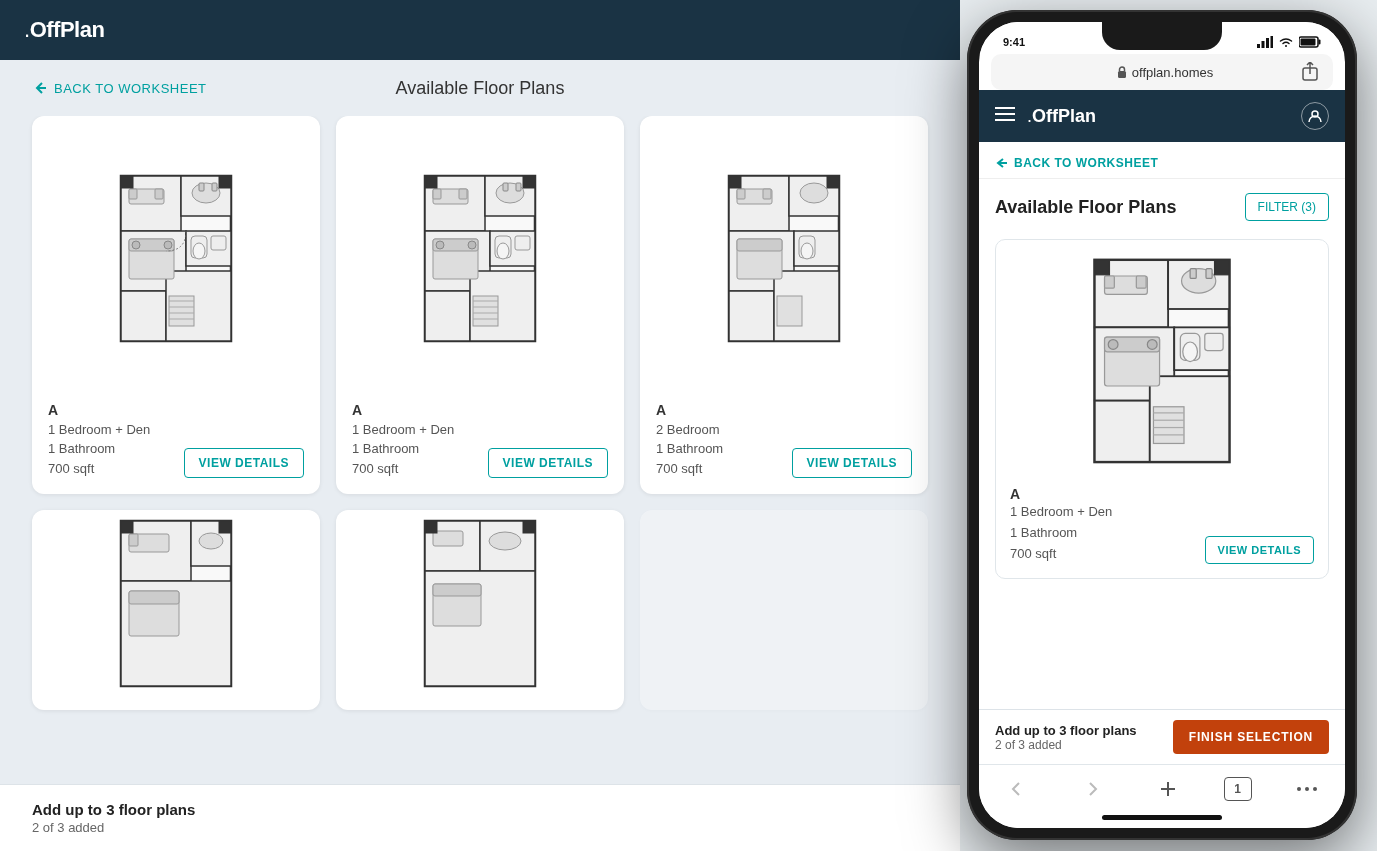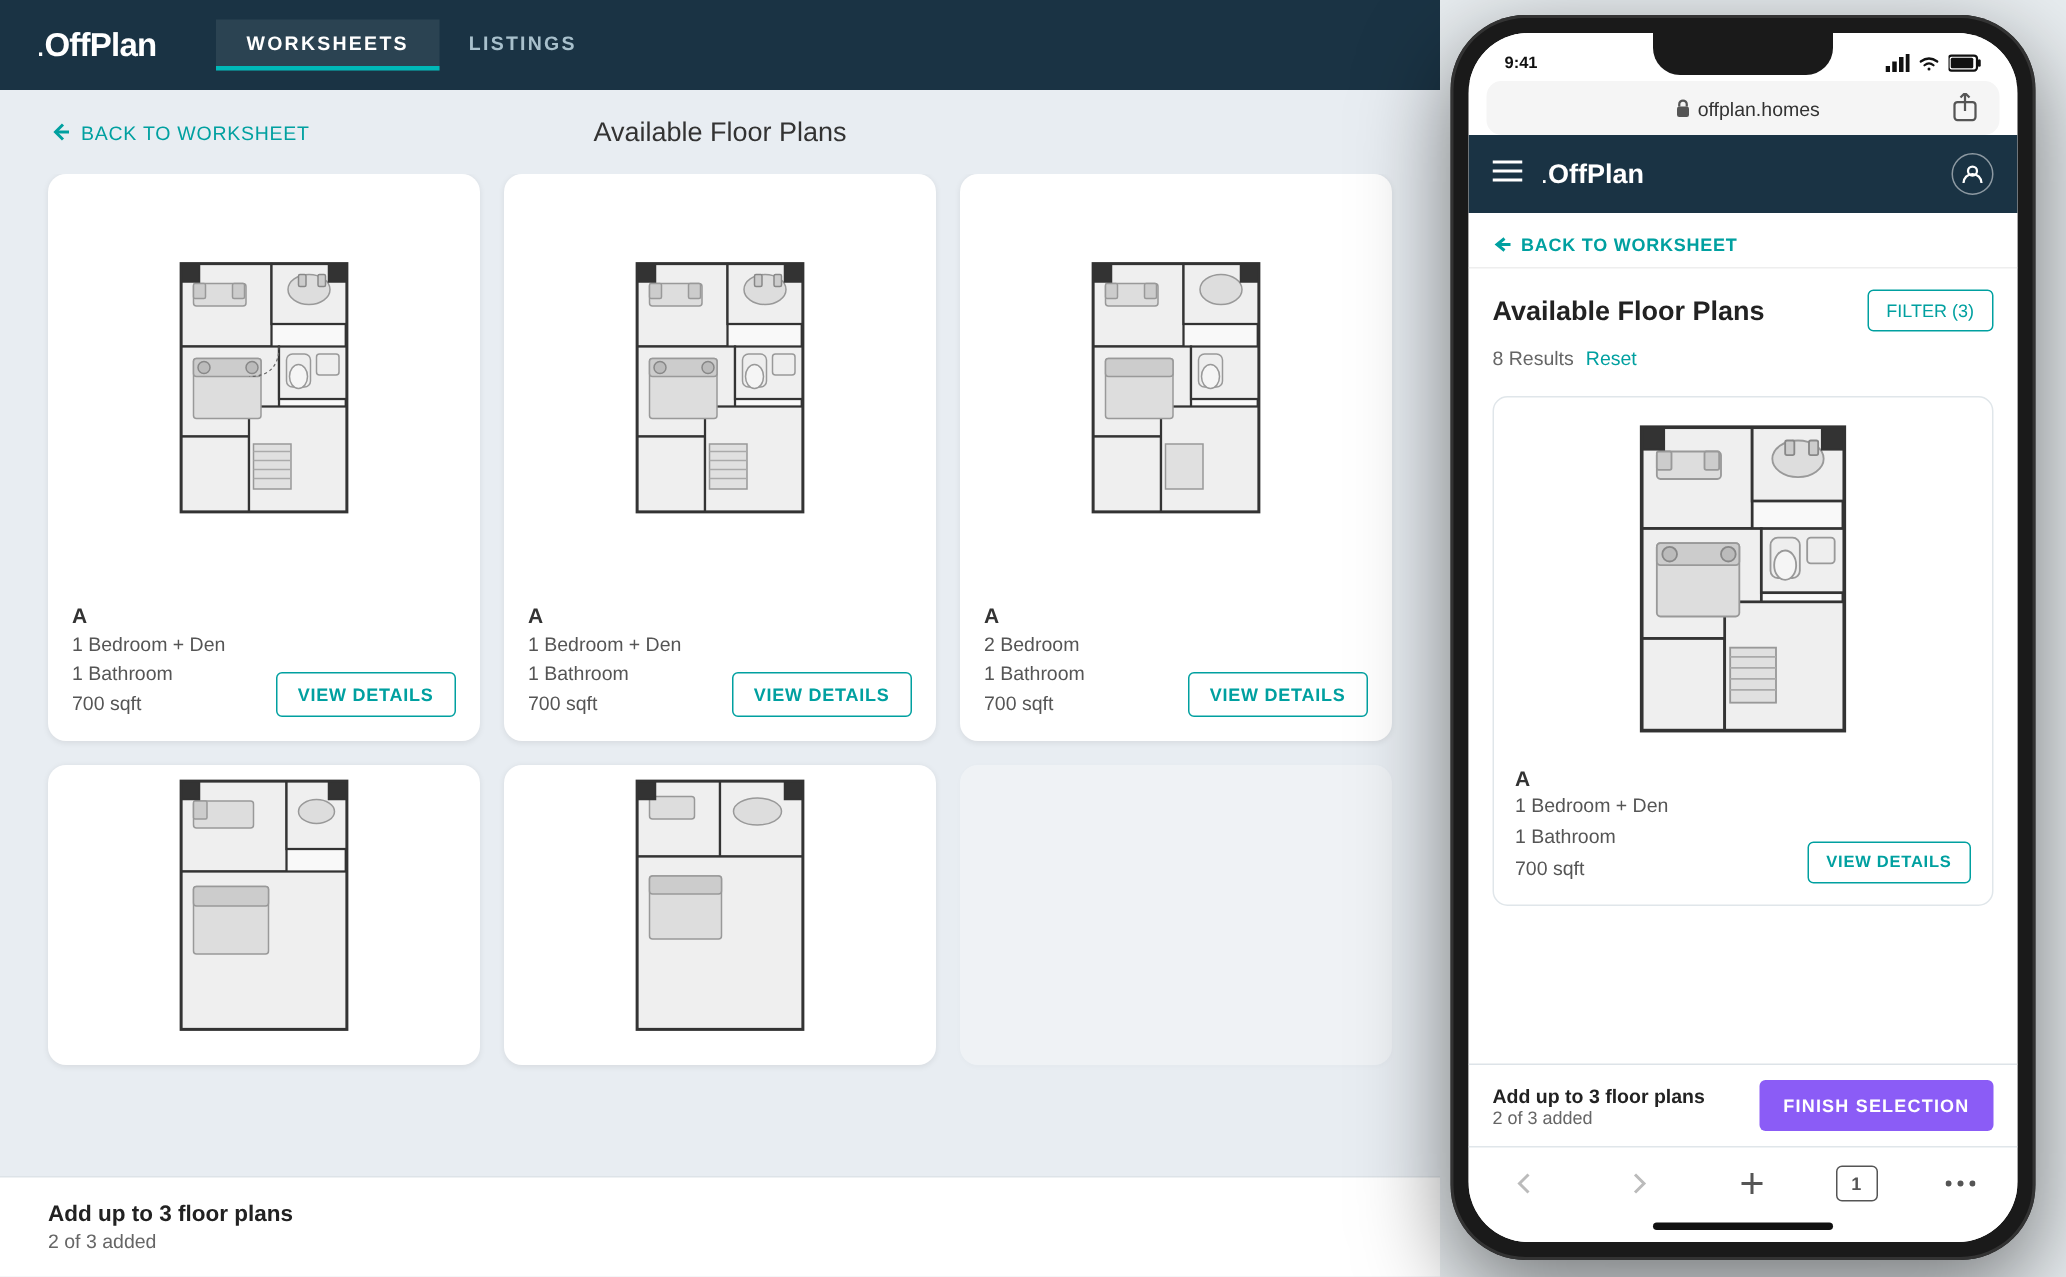--- a/index.html
+++ b/index.html
@@ -432,21 +432,21 @@
       font-weight: 600;
       color: #222;
     }
 
     .phone-added-text {
       font-size: 12px;
       color: #666;
     }
 
     .finish-btn {
-      background: #8b5cf6;
+      background: #c2410c;
       color: white;
       border: none;
       padding: 10px 16px;
       font-size: 12px;
       font-weight: 700;
       letter-spacing: 0.8px;
       border-radius: 4px;
       cursor: pointer;
       text-transform: uppercase;
     }
@@ -490,24 +490,20 @@
     }
   </style>
 </head>
 <body>
 
 <div class="desktop-app">
 
   <nav class="desktop-nav">
     <div class="desktop-logo">
       .<span>OffPlan</span>
-    </div>
-    <div class="desktop-nav-links">
-      <div class="desktop-nav-link active">WORKSHEETS</div>
-      <div class="desktop-nav-link">LISTINGS</div>
     </div>
   </nav>
 
   <div class="desktop-header">
     <div class="back-link">
       <svg viewBox="0 0 16 16" fill="none" stroke="#00a0a0" stroke-width="2">
         <path d="M10 3L5 8l5 5"></path>
         <path d="M5 8h9"></path>
       </svg>
       <span>BACK TO WORKSHEET</span>
@@ -769,24 +765,20 @@
             </svg>
             <span>BACK TO WORKSHEET</span>
           </div>
         </div>
 
         <div class="phone-page-header">
           <div class="phone-page-title">Available Floor Plans</div>
           <button class="filter-btn">FILTER (3)</button>
         </div>
 
-        <div class="phone-results-row">
-          <span class="results-count">8 Results</span>
-          <span class="reset-link">Reset</span>
-        </div>
 
         <div class="phone-card">
           <div class="phone-card-image">
             <svg width="200" height="220" viewBox="0 0 130 180" fill="none" stroke="#333" stroke-width="1">
               <rect x="10" y="5" width="110" height="165" stroke-width="2.5" fill="#f9f9f9"></rect>
               <rect x="10" y="5" width="60" height="55" stroke-width="1.5" fill="#efefef"></rect>
               <rect x="70" y="5" width="50" height="40" stroke-width="1.5" fill="#efefef"></rect>
               <rect x="10" y="60" width="65" height="60" stroke-width="1.5" fill="#efefef"></rect>
               <rect x="75" y="60" width="45" height="35" stroke-width="1.5" fill="#efefef"></rect>
               <rect x="10" y="120" width="45" height="50" stroke-width="1.5" fill="#efefef"></rect>

